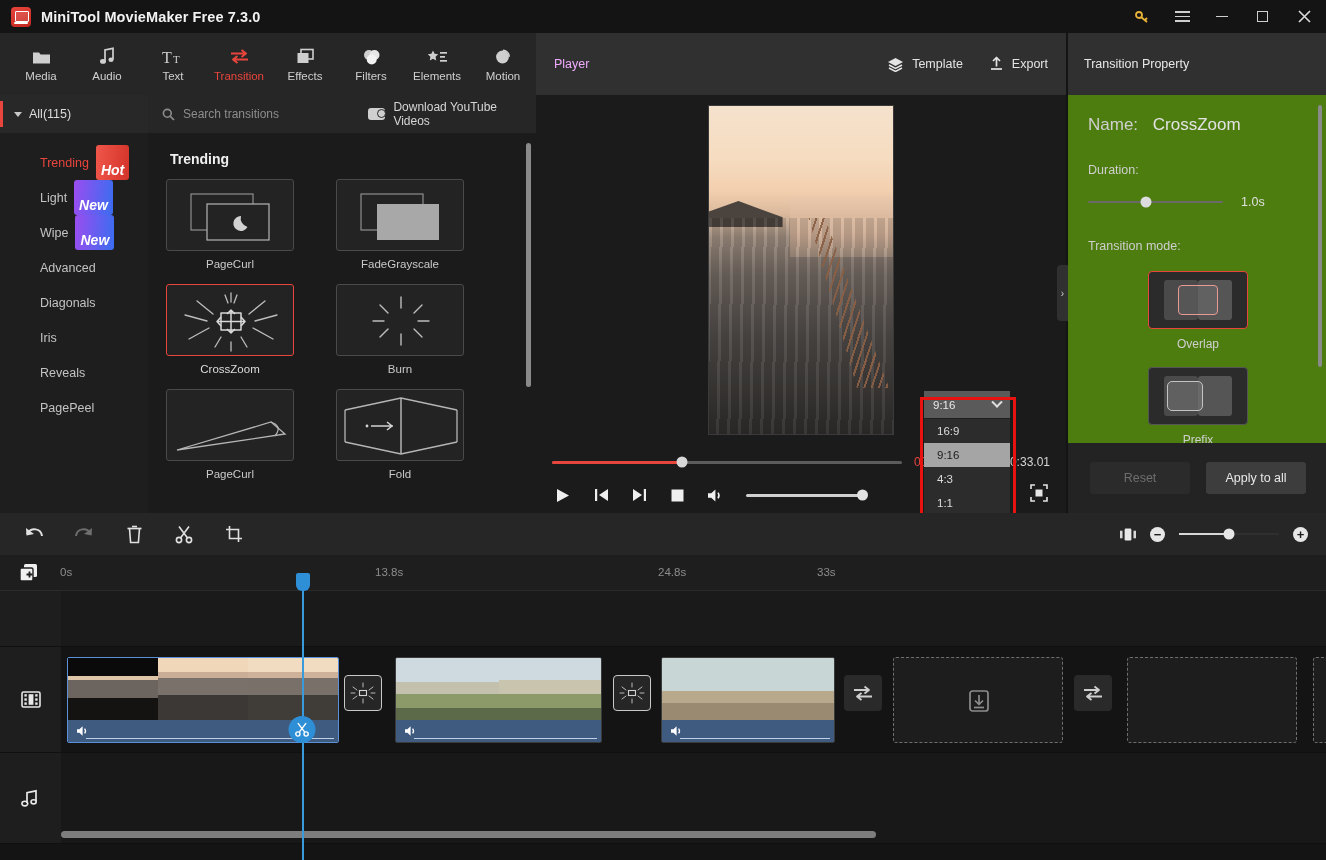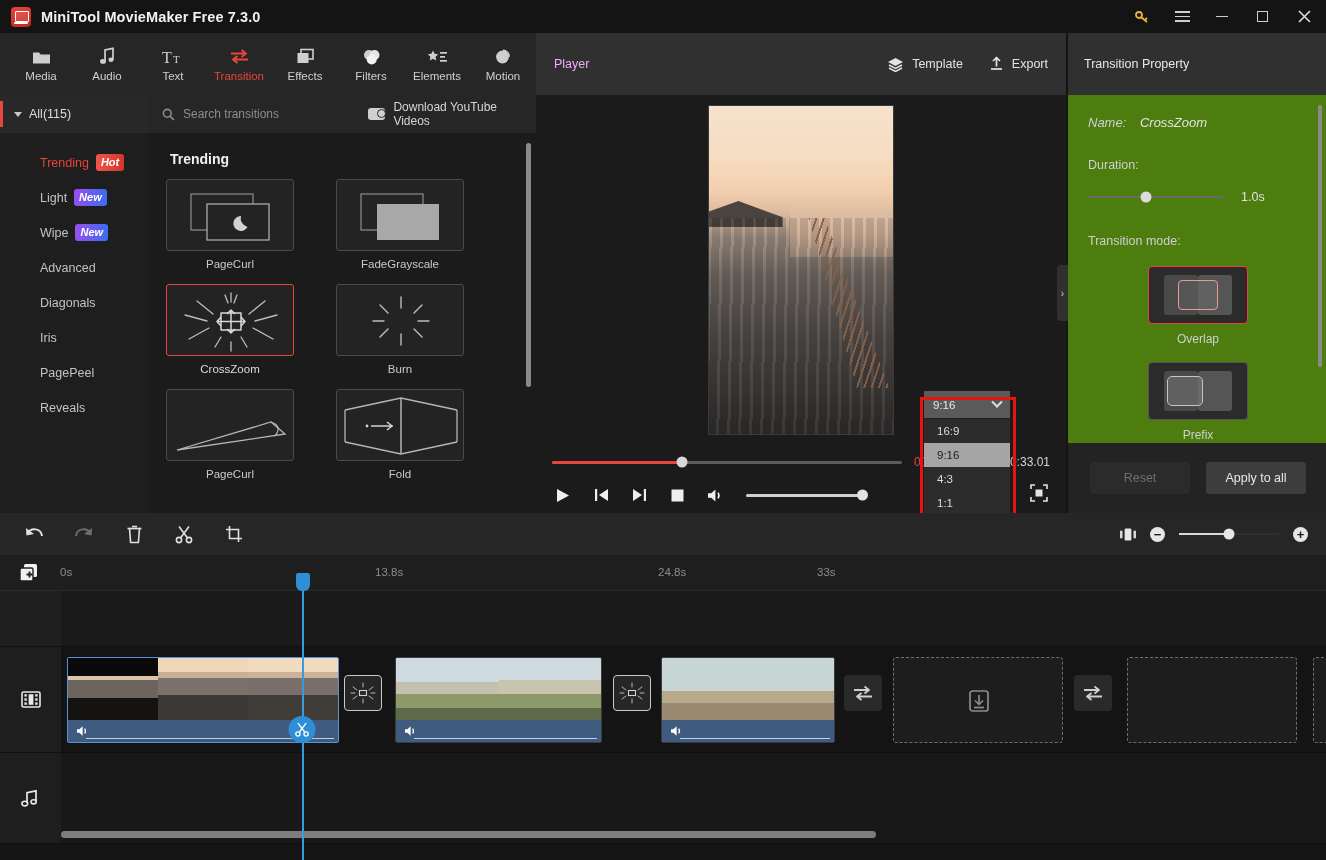--- a/index.html
+++ b/index.html
@@ -70,22 +70,22 @@
     content: ""; position: absolute; left: 0; top: 6px; width: 3px; height: 26px; background: #e8453c;
   }
   .caret-d { width: 0; height: 0; border-left: 4.5px solid transparent; border-right: 4.5px solid transparent; border-top: 5px solid #c9c9c9; }
   .rail-list { padding-top: 12px; }
   .rail-item {
     height: 35px; display: flex; align-items: center; gap: 7px;
     padding-left: 40px; font-size: 12.5px; color: #c3c3c3;
   }
   .rail-item.sel { color: #e8453c; }
   .tag {
-    font-size: 11px; font-weight: bold; font-style: italic; color: #fff;
-    padding: 2px 5px 2px; border-radius: 3px; line-height: 1.15;
+    font-size: 14px; font-weight: bold; font-style: italic; color: #fff;
+    padding: 17px 5px 2px; border-radius: 3px; line-height: 1.15;
   }
   .tag.hot { background: linear-gradient(95deg,#f0564b,#d4342a); }
   .tag.new { background: linear-gradient(95deg,#9b4df0,#3a6df0); }
 
   
   .browser {
     position: absolute; left: 148px; top: 95px; width: 388px; height: 418px;
     background: #1b1b1b;
   }
   .browser-head {
@@ -200,21 +200,21 @@
   
   .props {
     position: absolute; left: 1068px; top: 33px; width: 260px; height: 480px;
     background: #4d7c0f;
   }
   .props-head {
     height: 62px; background: #303030; display: flex; align-items: center; padding-left: 16px;
     font-size: 12.5px; color: #e8e8e8;
   }
   .props-body { position: relative; height: 380px; padding: 20px 20px 0; }
-  .p-row { font-size: 13px; color: #cfcfcf; font-style: italic; }
+  .p-row { font-size: 17px; color: #cfcfcf; }
   .p-name { margin-bottom: 28px; }
   .p-name .pv { color: #e3e3e3; margin-left: 10px; }
   .p-label { font-size: 12.5px; color: #cfcfcf; margin-bottom: 18px; }
   .dur-row { display: flex; align-items: center; gap: 18px; margin-bottom: 30px; }
   .dur-track { position: relative; width: 135px; height: 2.5px; background: #6a6a6a; border-radius: 2px; }
   .dur-knob { position: absolute; top: 50%; left: 43%; width: 11px; height: 11px; border-radius: 50%; background: #dcdcdc; transform: translate(-50%,-50%); }
   .dur-val { font-size: 12.5px; color: #e0e0e0; }
   .mode-card {
     width: 100px; height: 58px; background: #2b2b2b; border: 1.5px solid #555;
     border-radius: 4px; display: flex; align-items: center; justify-content: center; gap: 0;
@@ -463,24 +463,24 @@
       <div class="rail-item">
         <span>Advanced</span>
       </div>
       <div class="rail-item">
         <span>Diagonals</span>
       </div>
       <div class="rail-item">
         <span>Iris</span>
       </div>
       <div class="rail-item">
+        <span>Reveals</span>
+      </div>
+      <div class="rail-item">
         <span>PagePeel</span>
-      </div>
-      <div class="rail-item">
-        <span>Reveals</span>
       </div>
     </div>
   </div>
 
   <div class="browser">
     <div class="browser-head">
       <div class="search-box">
         <svg width="13" height="13" viewBox="0 0 13 13">
             <circle cx="5.3" cy="5.3" r="3.9" fill="none" stroke="#8d8d8d" stroke-width="1.6"></circle>
             <path d="M8.3 8.3 L12 12" stroke="#8d8d8d" stroke-width="1.7"></path>

